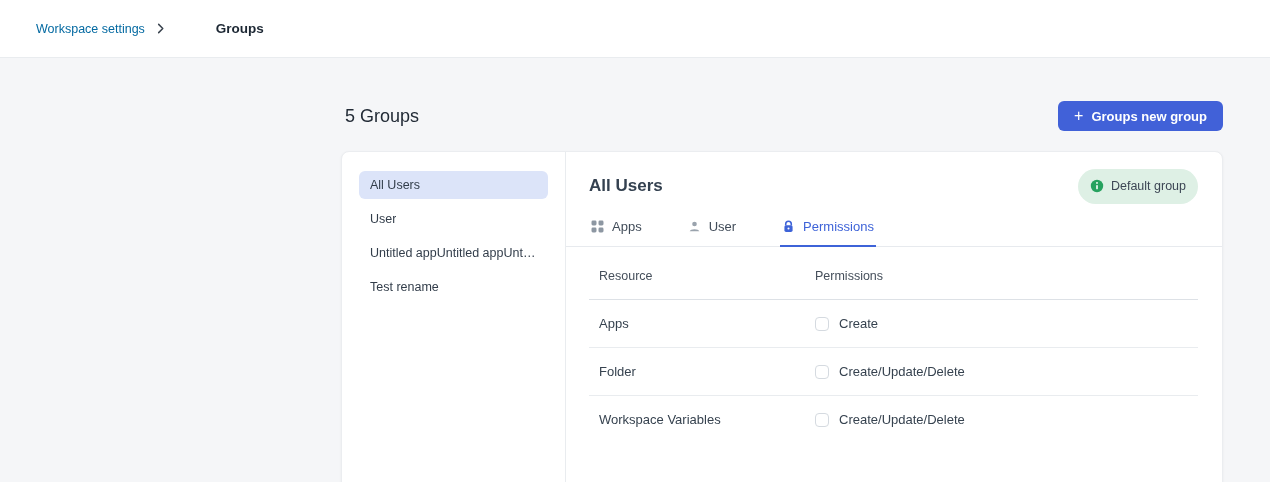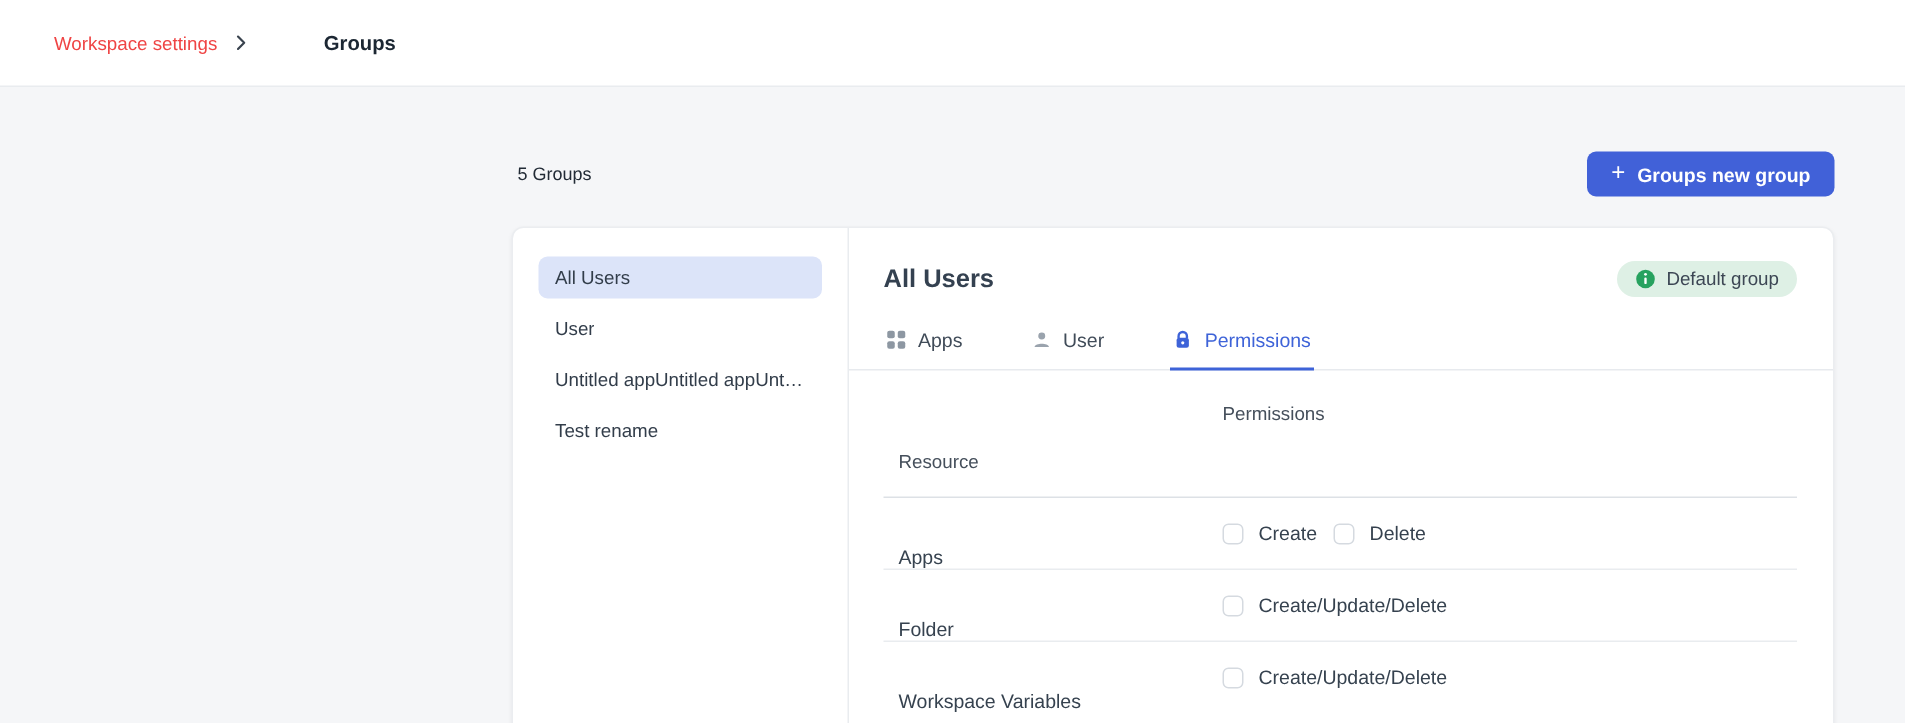--- a/index.html
+++ b/index.html
@@ -3,31 +3,31 @@
 <meta charset="utf-8">
 <style>
   * { margin:0; padding:0; box-sizing:border-box; }
   html,body { width:1270px; height:482px; overflow:hidden; background:#fff;
     font-family:"Liberation Sans","DejaVu Sans",sans-serif; }
 
   
   .topbar { height:58px; background:#fff; border-bottom:1px solid #e9ecef;
     display:flex; align-items:center; padding-left:36px; }
   .crumb { display:flex; align-items:center; gap:10px; }
-  .crumb-parent { font-size:12.5px; color:#ef4444; cursor:pointer; }
+  .crumb-parent { font-size:12.5px; color:#0369a1; cursor:pointer; }
   .crumb-sep { display:flex; align-items:center; }
   .crumb-current { font-size:13.5px; font-weight:bold; color:#1c2733;margin-left:40px; }
 
   
   .page { height:424px; background:#f5f6f8; position:relative; }
   .container { position:absolute; left:341px; top:0; width:882px; }
 
   .toolbar { margin-top:43px; height:30px; display:flex; align-items:center;
     justify-content:space-between; }
-  .groups-count { font-size:12px; color:#222b36; padding-left:4px; }
+  .groups-count { font-size:18px; color:#222b36; padding-left:4px; }
   .btn-primary { display:flex; align-items:center; gap:8px; height:30px; padding:0 16px;
     background:#4161d8; color:#fff; border:none; border-radius:6px; cursor:pointer;
     font-family:inherit; font-size:13px; font-weight:bold; }
   .btn-plus { font-size:16px; font-weight:normal; line-height:1; margin-top:-1px; }
 
   
   .card { margin-top:20px; width:882px; height:530px; background:#fff;
     border:1px solid #ebedf0; border-radius:8px;
     box-shadow:0 1px 3px rgba(16,24,40,.05); display:flex; overflow:hidden; }
 
@@ -36,41 +36,41 @@
   .group-item { height:28px; display:flex; align-items:center; padding:0 11px;
     margin-bottom:6px; border-radius:6px; font-size:12.5px; color:#323d4a; cursor:pointer;
     white-space:nowrap; overflow:hidden; text-overflow:ellipsis; }
   .group-item.selected { background:#dce4f9; }
   .group-item span { overflow:hidden; text-overflow:ellipsis; white-space:nowrap; }
 
   
   .panel { flex:1; padding:20px 24px 0 23px; min-width:0; }
   .panel-head { display:flex; align-items:center; justify-content:space-between; height:28px; }
   .panel-title { font-size:17px; font-weight:bold; color:#344150; }
-  .badge { display:flex; align-items:center; gap:7px; height:24px; padding:0 12px;
+  .badge { display:flex; align-items:center; gap:7px; height:35px; padding:0 12px;
     background:#def0e5; border-radius:999px; font-size:12.5px; color:#3c4654; }
 
   .tabs-wrap { margin:17px -24px 0 -23px; padding:0 24px 0 23px;
     border-bottom:1px solid #e7eaee; }
   .tabs { display:flex; gap:42px; }
   .tab { display:flex; align-items:center; gap:8px; padding:2px 2px 12px 2px;
     font-size:13px; color:#414c59; cursor:pointer; position:relative; }
   .tab.active { color:#3e63d8; font-weight:normal; }
   .tab.active::after { content:""; position:absolute; left:0; right:0; bottom:-1px;
     height:2px; background:#3e63d8; }
 
   
   .thead { display:flex; padding:22px 0 16px 0; border-bottom:1px solid #dde1e6;
     font-size:12.5px; color:#454f5b; }
-  .col-resource { width:226px; padding-left:10px; flex:none;margin-top:32px; }
+  .col-resource { width:226px; padding-left:10px; flex:none; }
   .col-perms { flex:1; }
   .trow { display:flex; align-items:center; border-bottom:1px solid #e9ecef; }
   .trow:last-child { border-bottom:none; }
   .trow .col-resource { font-size:13px; color:#36424f; }
-  .perm-stack { display:flex; gap:11px; padding:13px 0; }
+  .perm-stack { display:flex; flex-direction:column; padding:13px 0;justify-content:center; }
   .perm-line { display:flex; align-items:center; gap:10px; height:21px; }
   .checkbox { width:14px; height:14px; border:1.5px solid #d5dae0; border-radius:4px;
     background:#fff; cursor:pointer; flex:none; }
   .perm-label { font-size:13px; color:#36424f; }
   .row-single { padding:13px 0; }
 </style>
 </head>
 <body>
 
 <header class="topbar">
@@ -170,24 +170,20 @@
             <div class="col-perms">Permissions</div>
           </div>
 
           <div class="trow">
             <div class="col-resource">Apps</div>
             <div class="col-perms perm-stack">
               <div class="perm-line">
                 <span class="checkbox"></span>
                 <span class="perm-label">Create</span>
               </div>
-              <div class="perm-line">
-                <span class="checkbox"></span>
-                <span class="perm-label">Delete</span>
-              </div>
             </div>
           </div>
 
           <div class="trow">
             <div class="col-resource">Folder</div>
             <div class="col-perms perm-stack row-single">
               <div class="perm-line">
                 <span class="checkbox"></span>
                 <span class="perm-label">Create/Update/Delete</span>
               </div>

